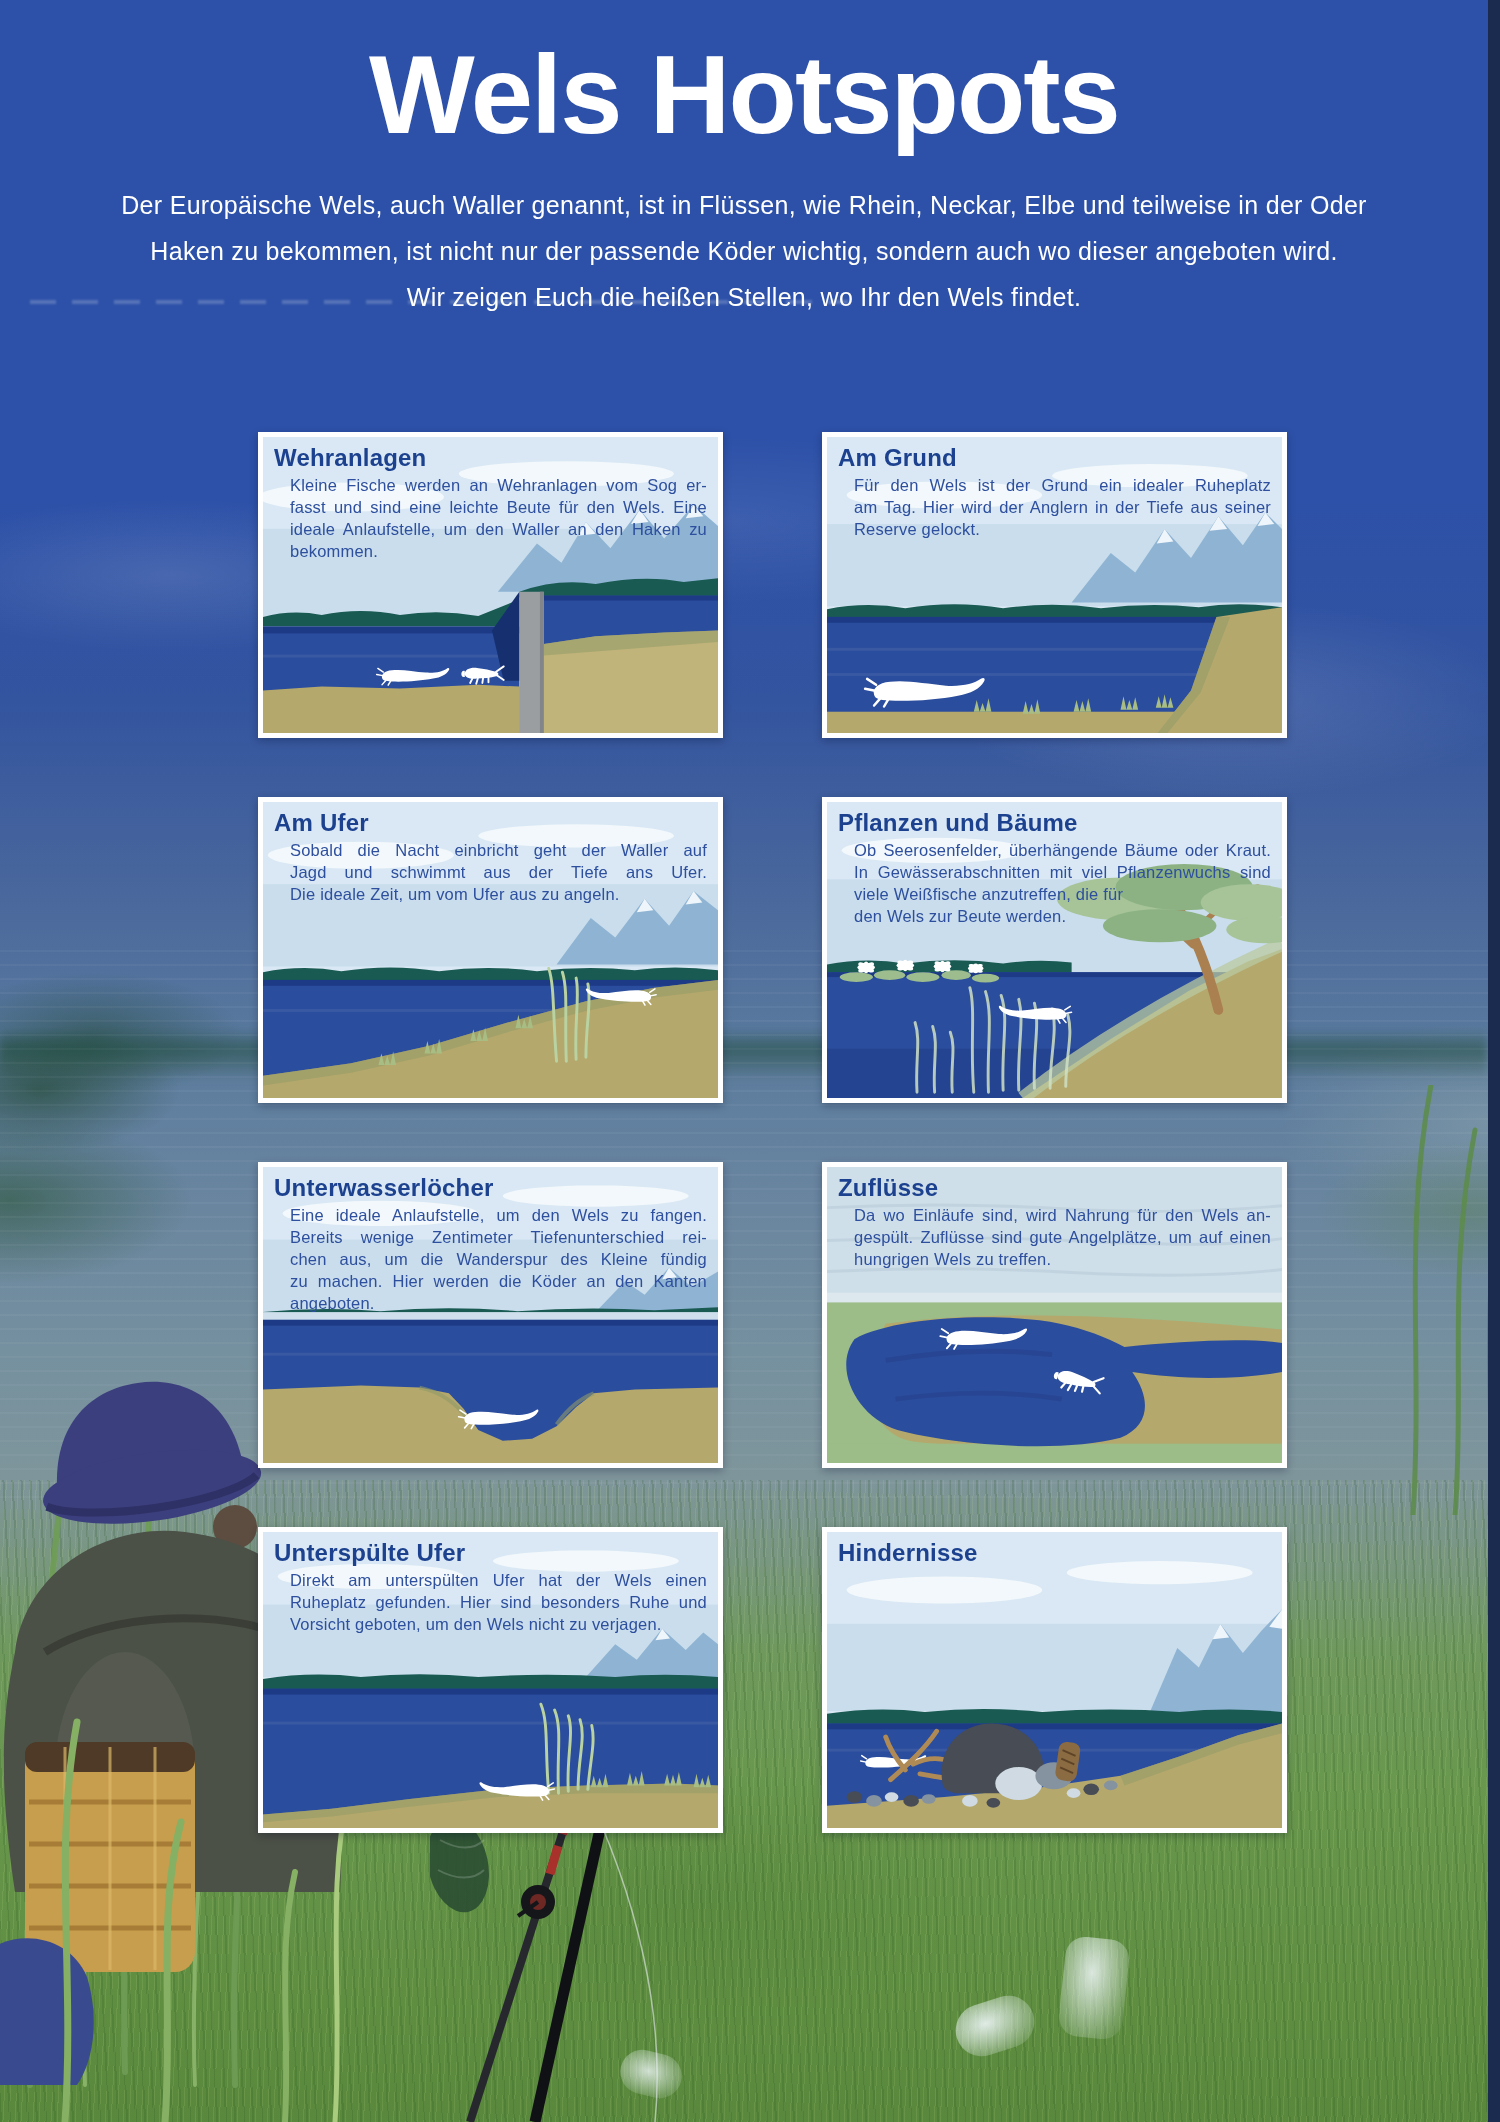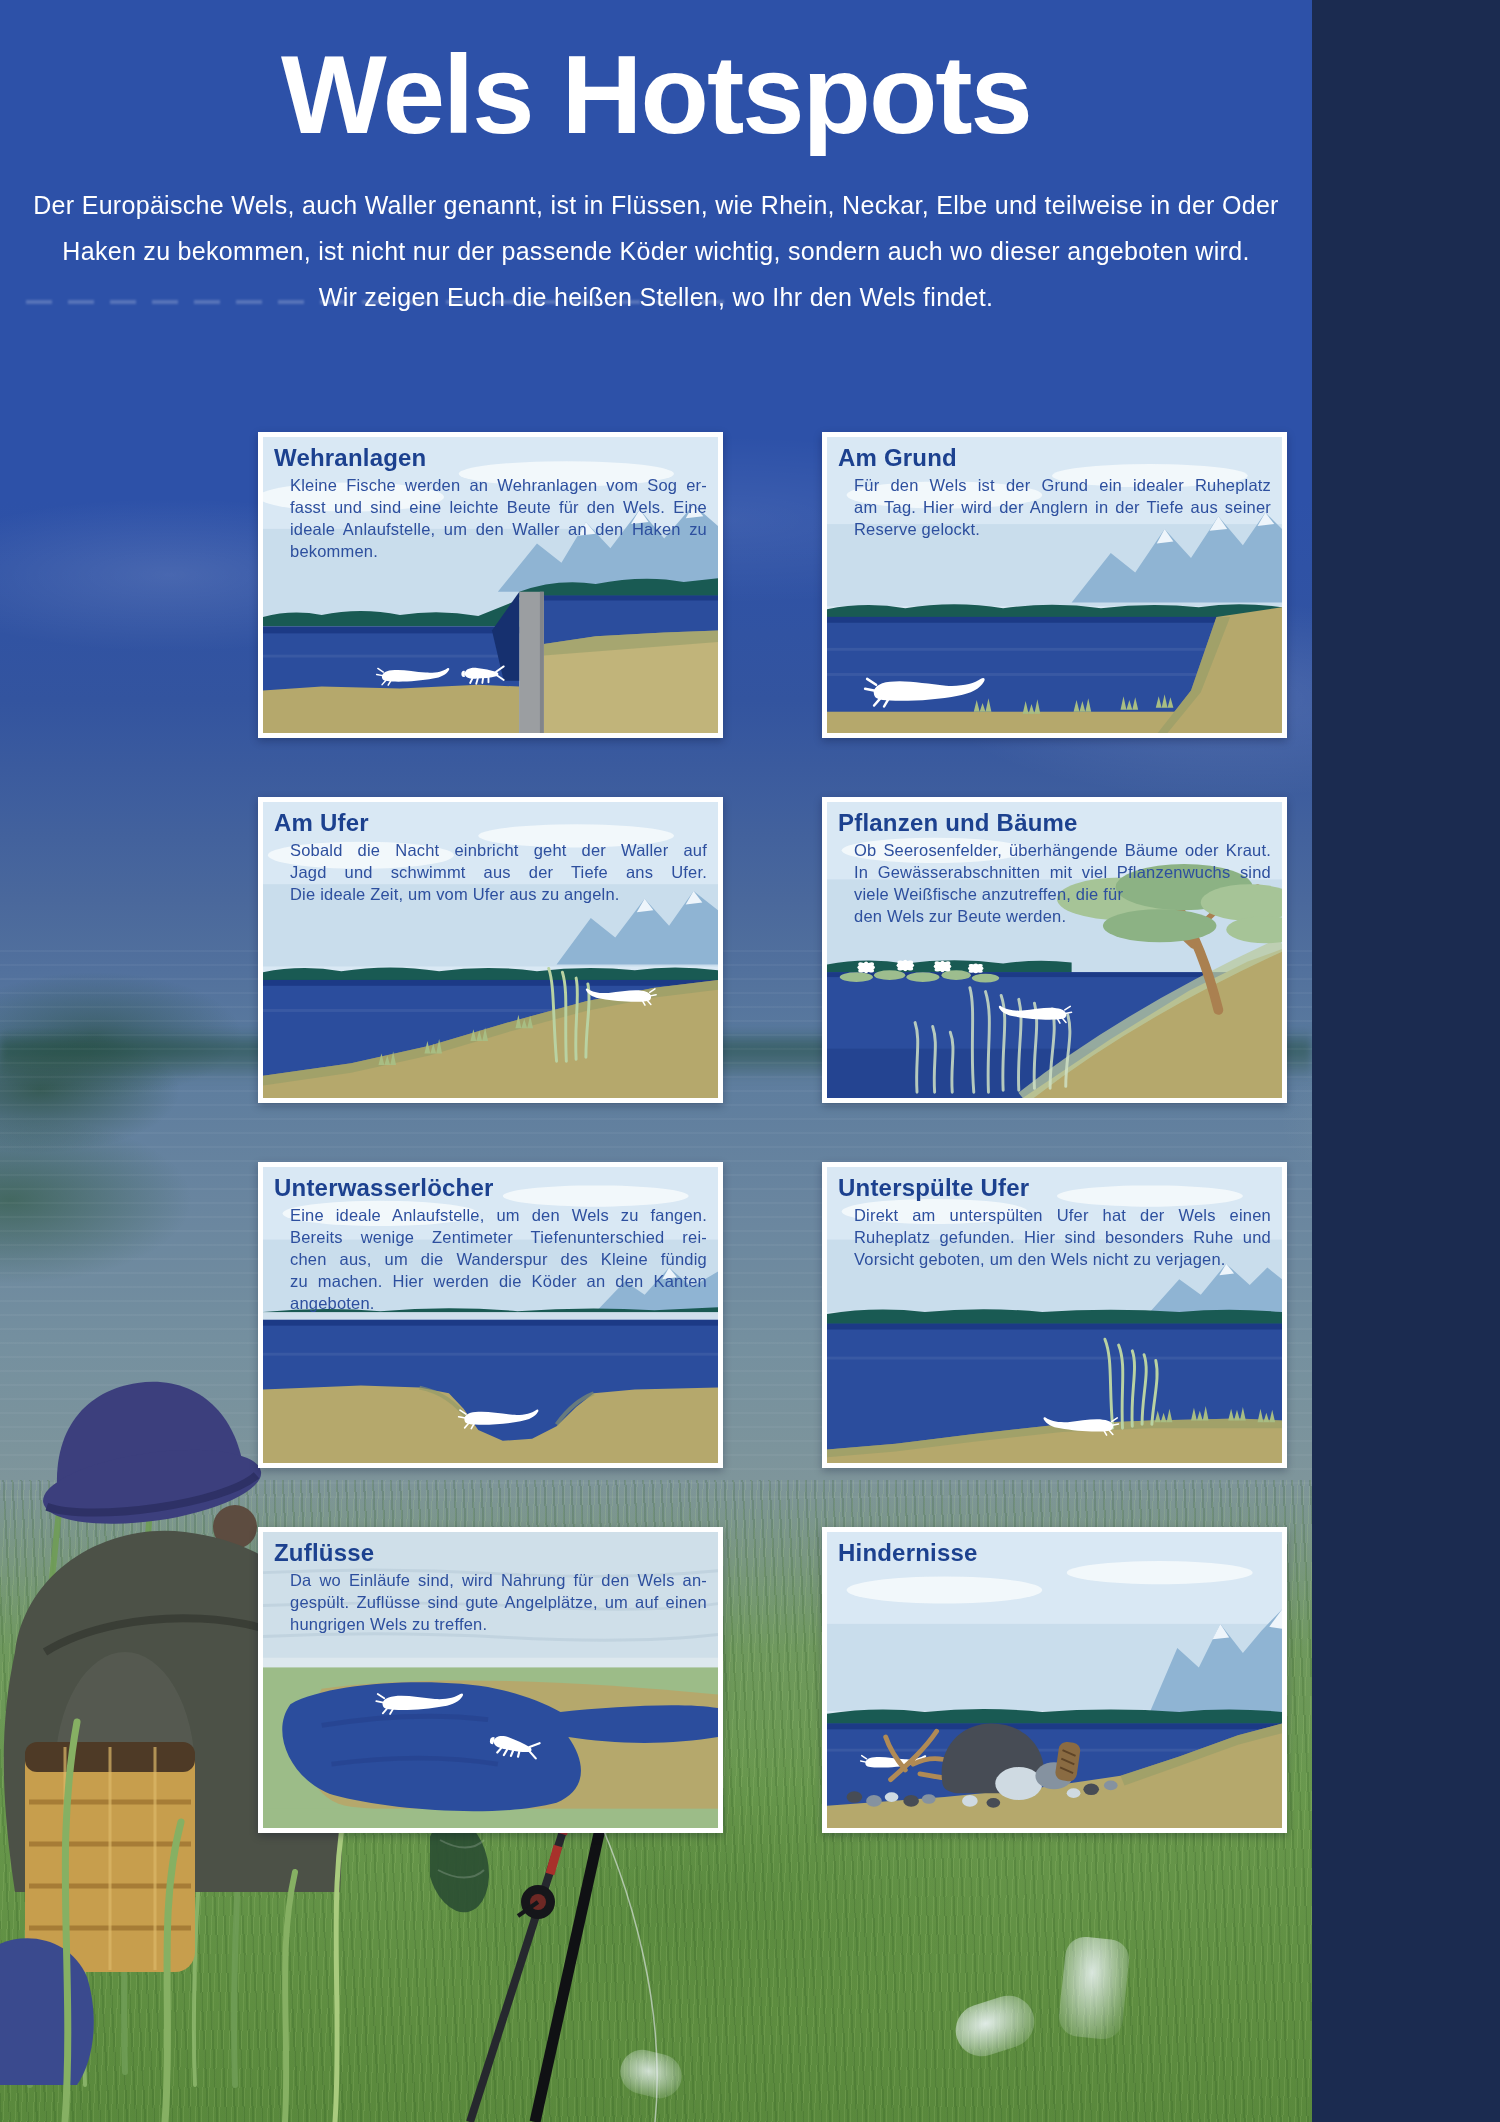--- a/index.html
+++ b/index.html
@@ -1,17 +1,17 @@
 <!DOCTYPE html>
 <html><head>
 <meta charset="utf-8">
 <style>
   html,body{margin:0;padding:0;background:#1b2b50;}
   .poster{
-    position:relative;width:1312px;height:2122px;overflow:hidden;
+    position:relative;width:1488px;height:2122px;overflow:hidden;
     font-family:"Liberation Sans","DejaVu Sans",sans-serif;
     background:linear-gradient(180deg,
       #2d51a8 0%, #2d51a8 23.6%,
       #33549f 33%, #4a689c 42.4%,
       #5b7b9e 49.5%, #69859f 56.6%,
       #75909f 63.6%, #7e959b 69.7%,
       #7b9884 73.5%, #729b62 77.8%,
       #6d9c52 84.8%, #659347 94.3%, #5e8c42 100%);
   }
   .bg-blobs{position:absolute;inset:0;pointer-events:none;background:
@@ -423,64 +423,20 @@
             <div class="jline jl-just">Bereits wenige Zentimeter Tiefenunterschied rei-</div>
             <div class="jline jl-just">chen aus, um die Wanderspur des Kleine fündig</div>
             <div class="jline jl-just">zu machen. Hier werden die Köder an den Kanten</div>
             <div class="jline">angeboten.</div>
           </div>
       </div>
     </section>
 
     <section class="card">
       <svg class="scene" viewBox="0 0 465 306" preserveAspectRatio="none">
-        <rect class="sky" width="465" height="306"></rect>
-        <rect class="skyl" y="75" width="465" height="75"></rect>
-        <ellipse class="cl" cx="110" cy="46" rx="95" ry="13"></ellipse>
-          <ellipse class="cl" cx="330" cy="30" rx="95" ry="11"></ellipse>
-        <g>
-          <polygon class="mtn" points="330,150 360,116 382,132 408,100 432,122 450,104 465,116 465,150"></polygon>
-          <polygon class="snow" points="408,100 401,112 416,110"></polygon>
-        </g>
-        <path class="tre" d="M0 152 Q50 144 100 150 Q160 144 220 150 Q290 145 360 150 Q410 145 465 150 L465 164 L0 164 Z"></path>
-        <g>
-          <rect class="wat" x="0" y="162" width="465" height="144"></rect>
-          <rect class="watd" x="0" y="162" width="465" height="6"></rect>
-          <rect class="wlite" x="0" y="196" width="465" height="3"></rect>
-        </g>
-        <g>
-          <polygon class="san" points="0,292 70,286 150,276 240,266 330,262 420,260 465,262 465,306 0,306"></polygon>
-          <polygon class="sans" points="0,292 70,286 150,276 240,266 330,262 420,260 465,262 465,270 330,270 240,274 150,284 70,294 0,300"></polygon>
-        </g>
-        <g>
-          <path class="tuft" transform="translate(335,252)" d="M0 12 L3 0 L6 12 L9 2 L12 12 L15 -2 L18 12 Z"></path>
-          <path class="tuft" transform="translate(372,250)" d="M0 12 L3 -1 L6 12 L9 2 L12 12 L15 -3 L18 12 Z"></path>
-          <path class="tuft" transform="translate(410,250)" d="M0 12 L3 0 L6 12 L9 1 L12 12 L15 -2 L18 12 Z"></path>
-          <path class="tuft" transform="translate(440,252)" d="M0 12 L3 -2 L6 12 L9 2 L12 12 L15 -1 L18 12 Z"></path>
-        </g>
-        <g>
-          <path class="reed" d="M292 270 C288 226 292 198 284 178 M302 270 C300 230 306 204 298 184 M312 268 C310 232 318 208 312 190 M322 266 C322 234 330 212 324 194 M332 266 C334 238 340 218 336 200"></path>
-        </g>
-        <g transform="translate(296,258) scale(-0.64,0.64)">
-          <path class="fish" d="M6 18 C4 12 10 6 22 5 C38 3 58 7 78 9 C94 10 106 7 113 2 C116 0 118 2 116 5 C112 12 103 17 90 19 C70 23 42 25 22 24 C10 23 7 22 6 18 Z"></path>
-          <path class="fishs" d="M8 8 L-1 2 M7 14 L-3 12 M12 22 L6 29 M20 23 L16 30"></path>
-        </g>
-      </svg>
-      <div class="card-text">
-        <h2>Unterspülte Ufer</h2>
-        <div class="card-body">
-            <div class="jline jl-just">Direkt am unterspülten Ufer hat der Wels einen</div>
-            <div class="jline jl-just">Ruheplatz gefunden. Hier sind besonders Ruhe und</div>
-            <div class="jline">Vorsicht geboten, um den Wels nicht zu verjagen.</div>
-          </div>
-      </div>
-    </section>
-
-    <section class="card">
-      <svg class="scene" viewBox="0 0 465 306" preserveAspectRatio="none">
         <rect class="ripbg" width="465" height="306"></rect>
         <path class="rip" d="M0 42 Q120 36 240 43 T465 40 M0 76 Q140 70 270 77 T465 74 M0 108 Q120 102 250 109 T465 106"></path>
         <rect class="haze" y="130" width="465" height="12"></rect>
         <rect class="grn" y="140" width="465" height="166"></rect>
         <path class="san" d="M60 162 C160 148 300 152 465 168 L465 288 C360 296 200 296 90 284 C40 278 30 212 60 162 Z"></path>
         <rect class="grn" y="286" width="465" height="20" fill="#8fb27c"></rect>
         <path class="wat" d="M28 178 C70 154 180 150 238 162 C262 167 286 176 304 186 C360 180 430 176 465 182 L465 212 C420 220 360 220 312 212 C330 238 332 266 300 280 C240 296 130 288 72 272 C30 258 6 208 28 178 Z"></path>
         <path d="M60 200 C120 190 180 188 230 194 M70 240 C130 232 190 232 240 240" stroke="#24418c" stroke-width="5" fill="none" opacity=".6"></path>
         <g transform="translate(118,166) scale(0.74)">
           <path class="fish" d="M6 18 C4 12 10 6 22 5 C38 3 58 7 78 9 C94 10 106 7 113 2 C116 0 118 2 116 5 C112 12 103 17 90 19 C70 23 42 25 22 24 C10 23 7 22 6 18 Z"></path>
@@ -490,20 +446,64 @@
           <path class="fish" d="M8 14 C8 8 15 5 24 6 C33 7 42 9 49 11 C53 12 53 16 49 17 C42 19 33 20 24 20 C15 21 8 19 8 14 Z M8 10 C2 8 2 20 8 18 Z"></path>
           <path class="fishs" d="M49 11 L59 4 M49 15 L59 22 M18 20 L15 26 M25 20 L23 27 M32 19 L31 26 M39 18 L39 25"></path>
         </g>
       </svg>
       <div class="card-text">
         <h2>Zuflüsse</h2>
         <div class="card-body">
             <div class="jline jl-just">Da wo Einläufe sind, wird Nahrung für den Wels an-</div>
             <div class="jline jl-just">gespült. Zuflüsse sind gute Angelplätze, um auf einen</div>
             <div class="jline">hungrigen Wels zu treffen.</div>
+          </div>
+      </div>
+    </section>
+
+    <section class="card">
+      <svg class="scene" viewBox="0 0 465 306" preserveAspectRatio="none">
+        <rect class="sky" width="465" height="306"></rect>
+        <rect class="skyl" y="75" width="465" height="75"></rect>
+        <ellipse class="cl" cx="110" cy="46" rx="95" ry="13"></ellipse>
+          <ellipse class="cl" cx="330" cy="30" rx="95" ry="11"></ellipse>
+        <g>
+          <polygon class="mtn" points="330,150 360,116 382,132 408,100 432,122 450,104 465,116 465,150"></polygon>
+          <polygon class="snow" points="408,100 401,112 416,110"></polygon>
+        </g>
+        <path class="tre" d="M0 152 Q50 144 100 150 Q160 144 220 150 Q290 145 360 150 Q410 145 465 150 L465 164 L0 164 Z"></path>
+        <g>
+          <rect class="wat" x="0" y="162" width="465" height="144"></rect>
+          <rect class="watd" x="0" y="162" width="465" height="6"></rect>
+          <rect class="wlite" x="0" y="196" width="465" height="3"></rect>
+        </g>
+        <g>
+          <polygon class="san" points="0,292 70,286 150,276 240,266 330,262 420,260 465,262 465,306 0,306"></polygon>
+          <polygon class="sans" points="0,292 70,286 150,276 240,266 330,262 420,260 465,262 465,270 330,270 240,274 150,284 70,294 0,300"></polygon>
+        </g>
+        <g>
+          <path class="tuft" transform="translate(335,252)" d="M0 12 L3 0 L6 12 L9 2 L12 12 L15 -2 L18 12 Z"></path>
+          <path class="tuft" transform="translate(372,250)" d="M0 12 L3 -1 L6 12 L9 2 L12 12 L15 -3 L18 12 Z"></path>
+          <path class="tuft" transform="translate(410,250)" d="M0 12 L3 0 L6 12 L9 1 L12 12 L15 -2 L18 12 Z"></path>
+          <path class="tuft" transform="translate(440,252)" d="M0 12 L3 -2 L6 12 L9 2 L12 12 L15 -1 L18 12 Z"></path>
+        </g>
+        <g>
+          <path class="reed" d="M292 270 C288 226 292 198 284 178 M302 270 C300 230 306 204 298 184 M312 268 C310 232 318 208 312 190 M322 266 C322 234 330 212 324 194 M332 266 C334 238 340 218 336 200"></path>
+        </g>
+        <g transform="translate(296,258) scale(-0.64,0.64)">
+          <path class="fish" d="M6 18 C4 12 10 6 22 5 C38 3 58 7 78 9 C94 10 106 7 113 2 C116 0 118 2 116 5 C112 12 103 17 90 19 C70 23 42 25 22 24 C10 23 7 22 6 18 Z"></path>
+          <path class="fishs" d="M8 8 L-1 2 M7 14 L-3 12 M12 22 L6 29 M20 23 L16 30"></path>
+        </g>
+      </svg>
+      <div class="card-text">
+        <h2>Unterspülte Ufer</h2>
+        <div class="card-body">
+            <div class="jline jl-just">Direkt am unterspülten Ufer hat der Wels einen</div>
+            <div class="jline jl-just">Ruheplatz gefunden. Hier sind besonders Ruhe und</div>
+            <div class="jline">Vorsicht geboten, um den Wels nicht zu verjagen.</div>
           </div>
       </div>
     </section>
 
     <section class="card">
       <svg class="scene" viewBox="0 0 465 306" preserveAspectRatio="none">
         <rect class="sky" width="465" height="306"></rect>
         <rect class="skyl" y="95" width="465" height="90"></rect>
         <ellipse class="cl" cx="120" cy="60" rx="100" ry="14"></ellipse>
           <ellipse class="cl" cx="340" cy="42" rx="95" ry="12"></ellipse>

